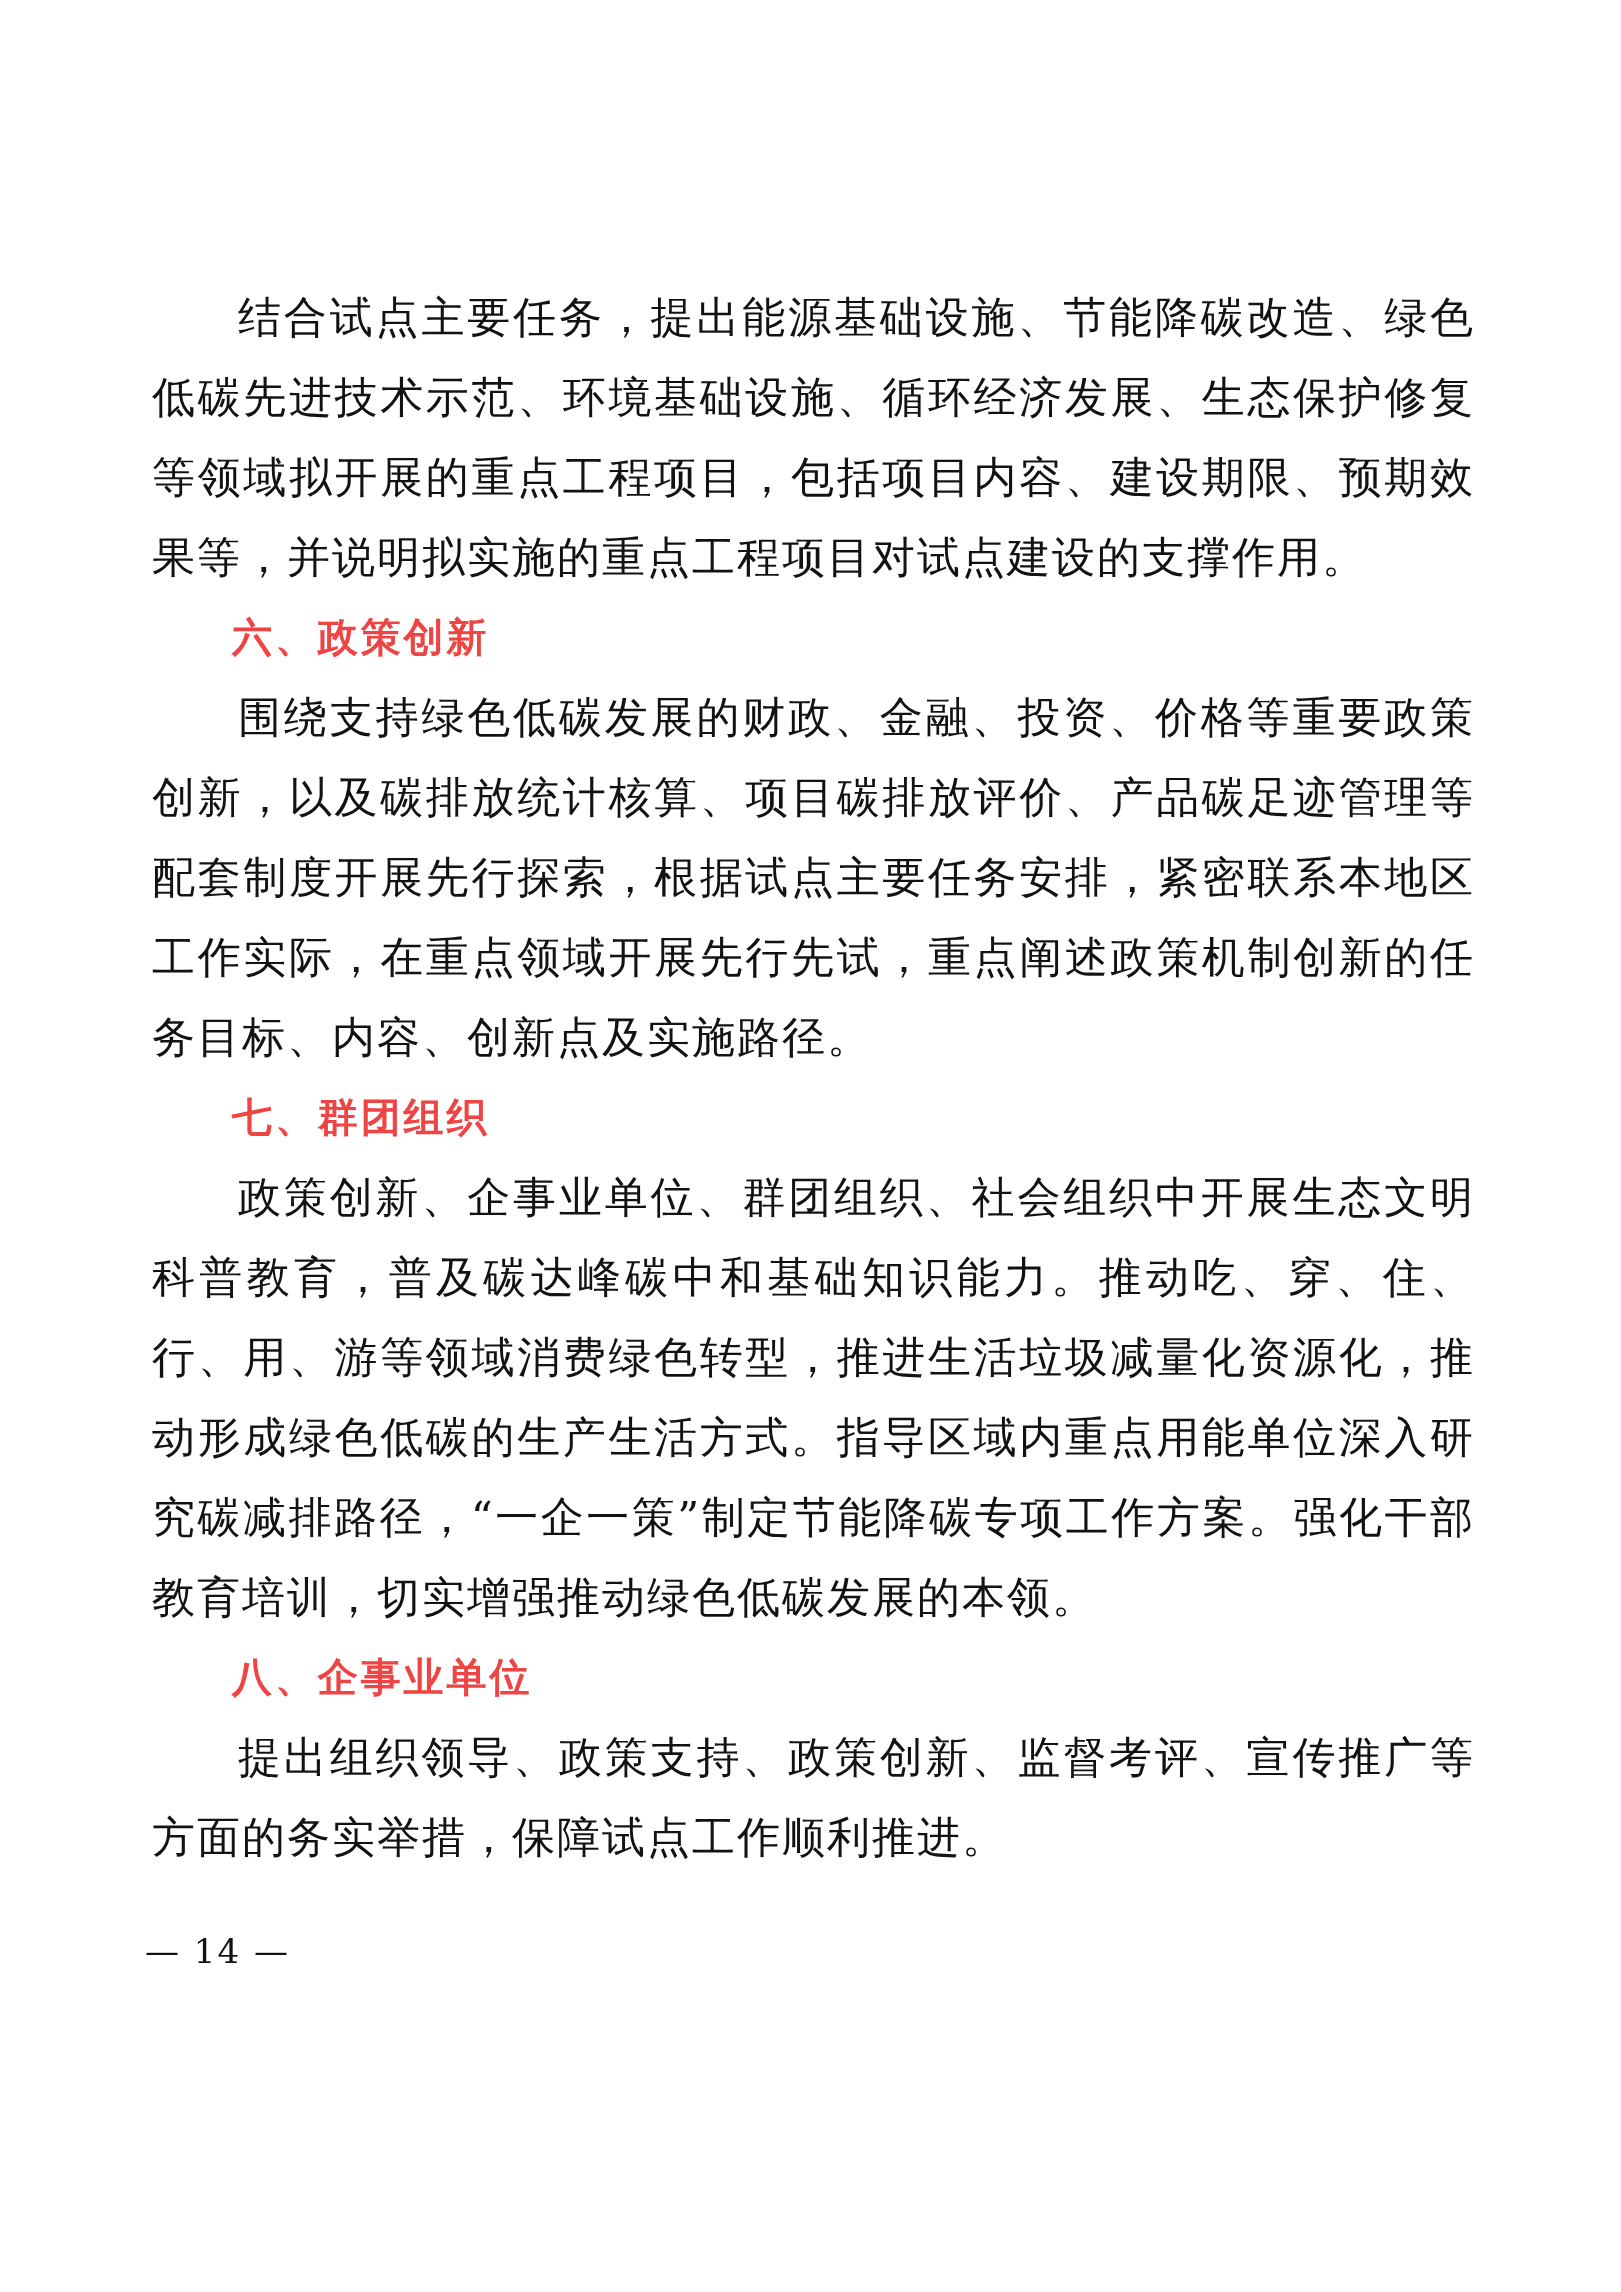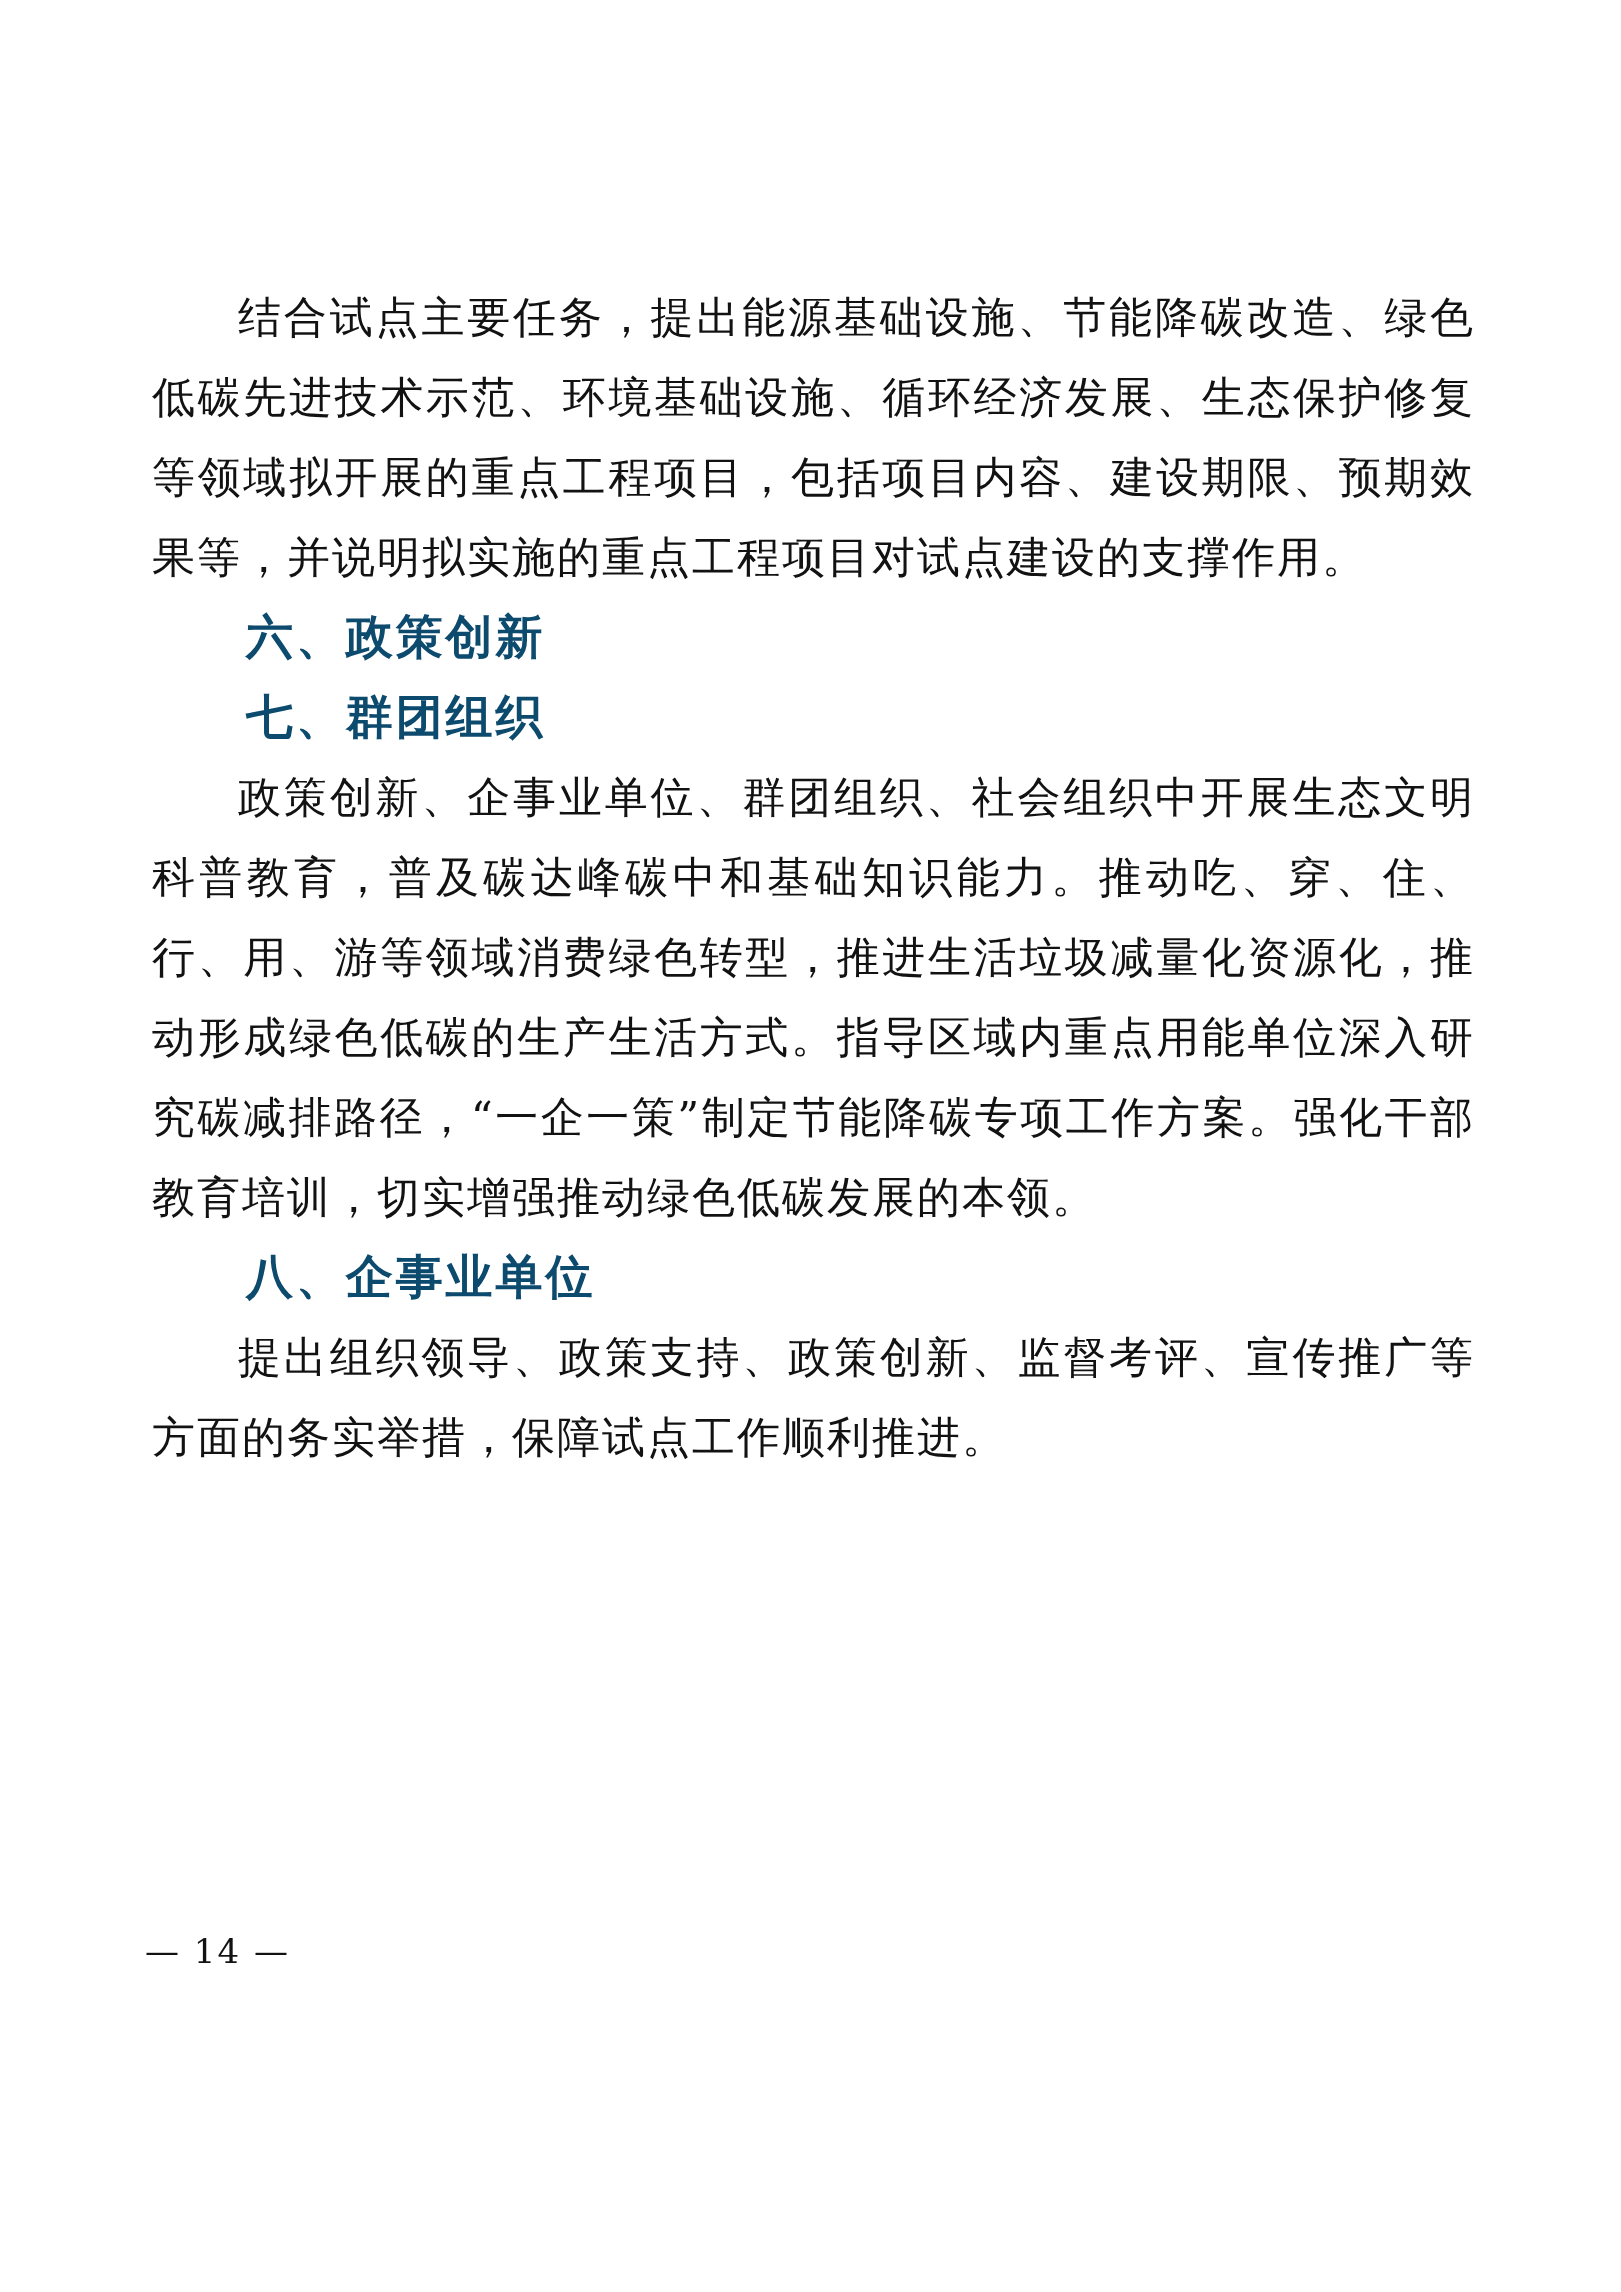--- a/index.html
+++ b/index.html
@@ -28,44 +28,45 @@
     }
     .para {
       margin: 0;
       padding: 0;
       text-indent: 2em;
     }
     .heading {
       margin: 0;
       padding: 0;
       text-indent: 2em;
-      font-size: 47px;
+      font-size: 40px;
       line-height: 80px;
       font-weight: 700;
       letter-spacing: 2.9px;
       font-family: "Liberation Sans", "DejaVu Sans", sans-serif;
-      color: #0c4a6e;
+      color: #ef4444;
     }
     .footer {
       position: absolute;
       left: 145px;
       top: 1931px;
       font-size: 34px;
       letter-spacing: 2px;
       color: #121212;
       font-family: "DejaVu Serif", "Liberation Serif", serif;
     }
   </style>
 </head>
 <body>
 
 <div class="page">
   <div class="text-block">
     <p class="para">结合试点主要任务，提出能源基础设施、节能降碳改造、绿色低碳先进技术示范、环境基础设施、循环经济发展、生态保护修复等领域拟开展的重点工程项目，包括项目内容、建设期限、预期效果等，并说明拟实施的重点工程项目对试点建设的支撑作用。</p>
     <h2 class="heading">六、政策创新</h2>
+    <p class="para">围绕支持绿色低碳发展的财政、金融、投资、价格等重要政策创新，以及碳排放统计核算、项目碳排放评价、产品碳足迹管理等配套制度开展先行探索，根据试点主要任务安排，紧密联系本地区工作实际，在重点领域开展先行先试，重点阐述政策机制创新的任务目标、内容、创新点及实施路径。</p>
     <h2 class="heading">七、群团组织</h2>
     <p class="para">政策创新、企事业单位、群团组织、社会组织中开展生态文明科普教育，普及碳达峰碳中和基础知识能力。推动吃、穿、住、行、用、游等领域消费绿色转型，推进生活垃圾减量化资源化，推动形成绿色低碳的生产生活方式。指导区域内重点用能单位深入研究碳减排路径，“一企一策”制定节能降碳专项工作方案。强化干部教育培训，切实增强推动绿色低碳发展的本领。</p>
     <h2 class="heading">八、企事业单位</h2>
     <p class="para">提出组织领导、政策支持、政策创新、监督考评、宣传推广等方面的务实举措，保障试点工作顺利推进。</p>
   </div>
   <div class="footer">— 14 —</div>
 </div>
 
 
 </body></html>

